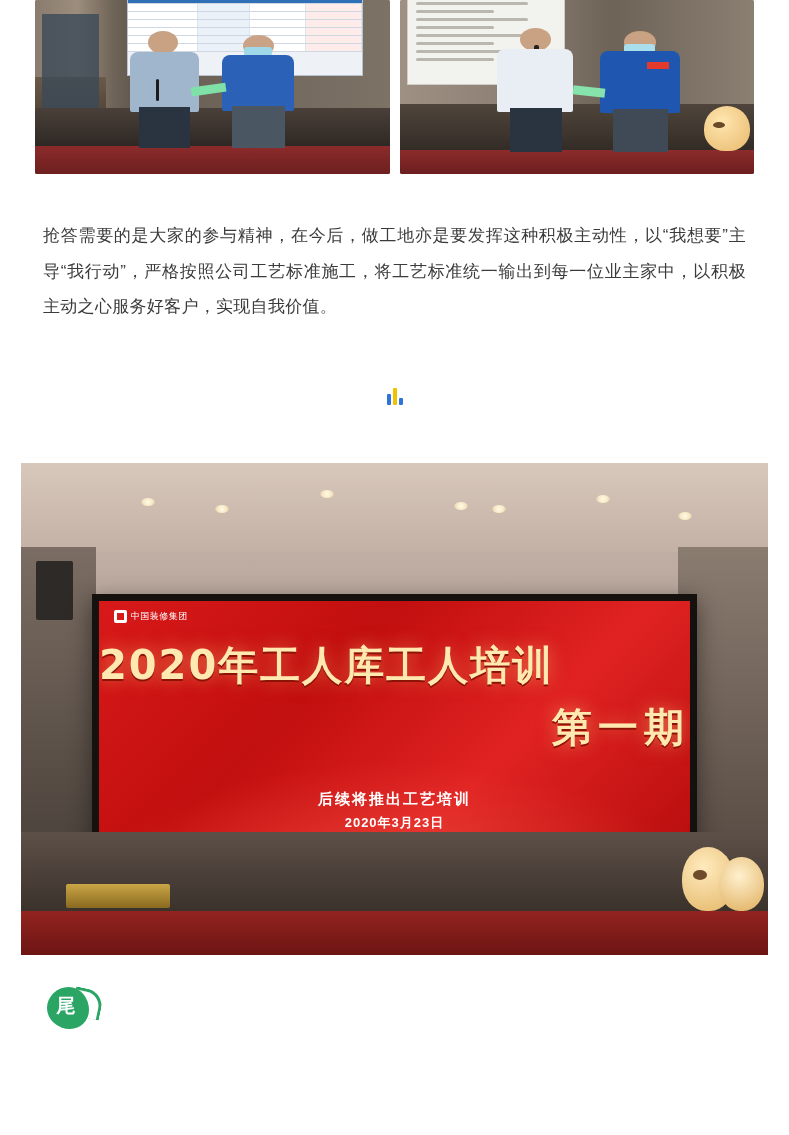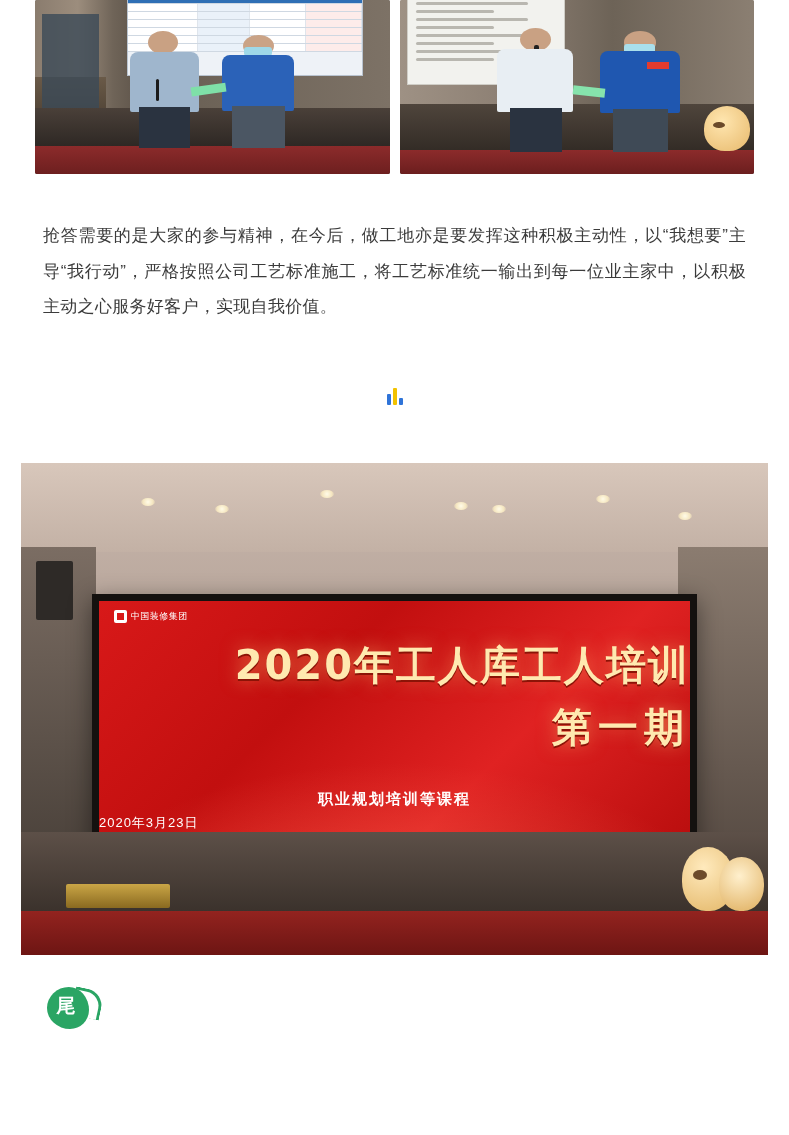--- a/index.html
+++ b/index.html
@@ -230,21 +230,21 @@
   }
   .hero .screen .logo .mark:after {
     content: ""; position: absolute; left: 3px; top: 3px; width: 7px; height: 7px; background: #d81919;
   }
   .hero .screen .logo .txt {
     color: #ffffff; font-size: 9px; letter-spacing: .5px;
     font-family: "DejaVu Sans", "Liberation Sans", sans-serif;
   }
   .hero .screen .title1 {
     position: absolute; left: 0; right: 0; top: 14%;
-    text-align: right;
+    text-align: left;
     color: #ffe9b0;
     font-size: 40px;
     font-weight: bold;
     letter-spacing: 2px;
     text-shadow: 0 2px 0 #8c1307, 0 0 18px rgba(255,200,120,.55);
     font-family: "DejaVu Sans", "Liberation Sans", sans-serif;
   }
   .hero .screen .title2 {
     position: absolute; left: 0; right: 0; top: 37%;
     text-align: right;
@@ -258,23 +258,24 @@
   .hero .screen .sub1 {
     position: absolute; left: 0; right: 0; top: 71%;
     text-align: center;
     color: #ffffff;
     font-size: 15px;
     font-weight: bold;
     letter-spacing: 2px;
   }
   .hero .screen .sub2 {
     position: absolute; left: 0; right: 0; top: 80%;
+    text-align: center;
     color: #ffffff;
     font-size: 13px;
-    font-weight: normal;
+    font-weight: bold;
     letter-spacing: 1px;
   }
   .hero .floor {
     position: absolute; left: 0; right: 0; bottom: 9%; height: 16%;
     background: linear-gradient(to bottom, #5d5048, #3b322c);
   }
   .hero .stage {
     position: absolute; left: 0; right: 0; bottom: 0; height: 9%;
     background: linear-gradient(to bottom, #93231f, #6d1513);
   }
@@ -468,21 +469,21 @@
       <div class="speakerL"></div>
 
       <div class="screen">
         <div class="glow"></div>
         <div class="logo">
           <span class="mark"></span>
           <span class="txt">中国装修集团</span>
         </div>
         <div class="title1">2020年工人库工人培训</div>
         <div class="title2">第一期</div>
-        <div class="sub1">职业规划培训等课程</div>
+        <div class="sub1">后续将推出工艺培训</div>
         <div class="sub2">2020年3月23日</div>
       </div>
 
       <div class="floor"></div>
       <div class="stage"></div>
       <div class="podium"></div>
       <div class="mascot"></div>
       <div class="mascot2"></div>
     </div>
   </div>

